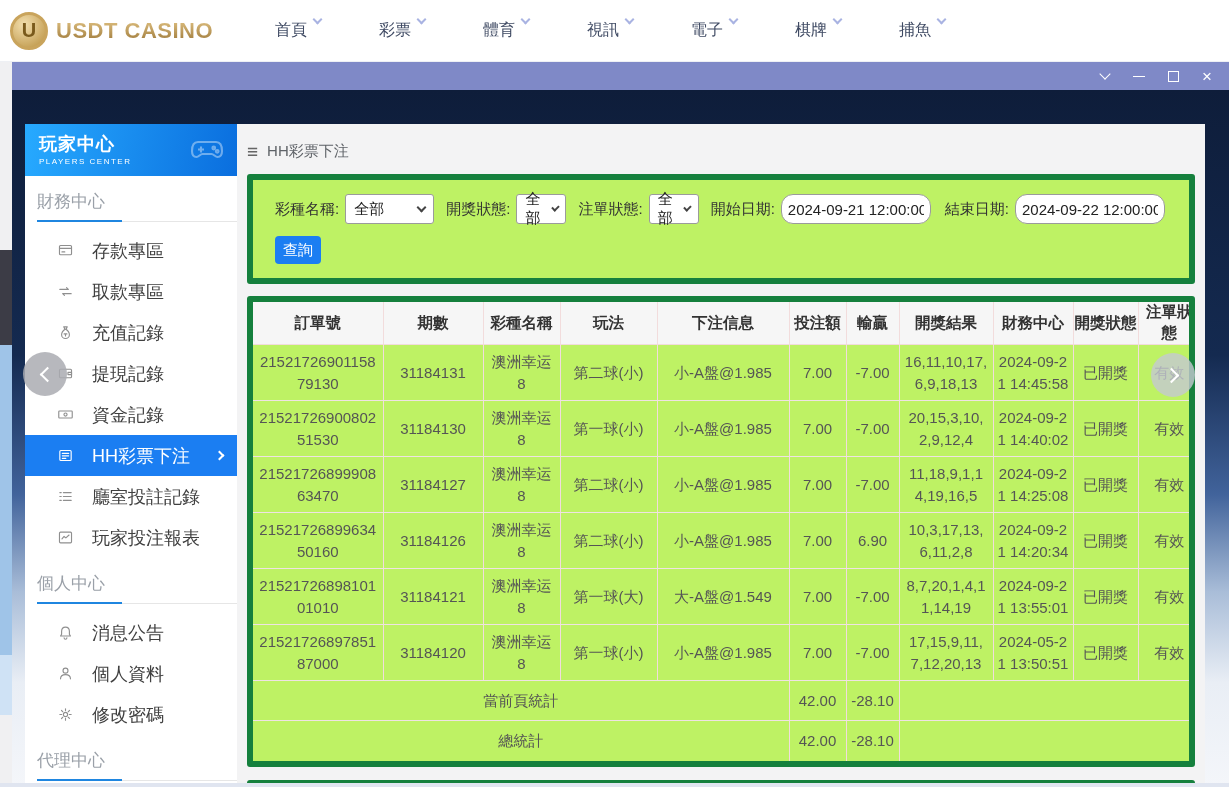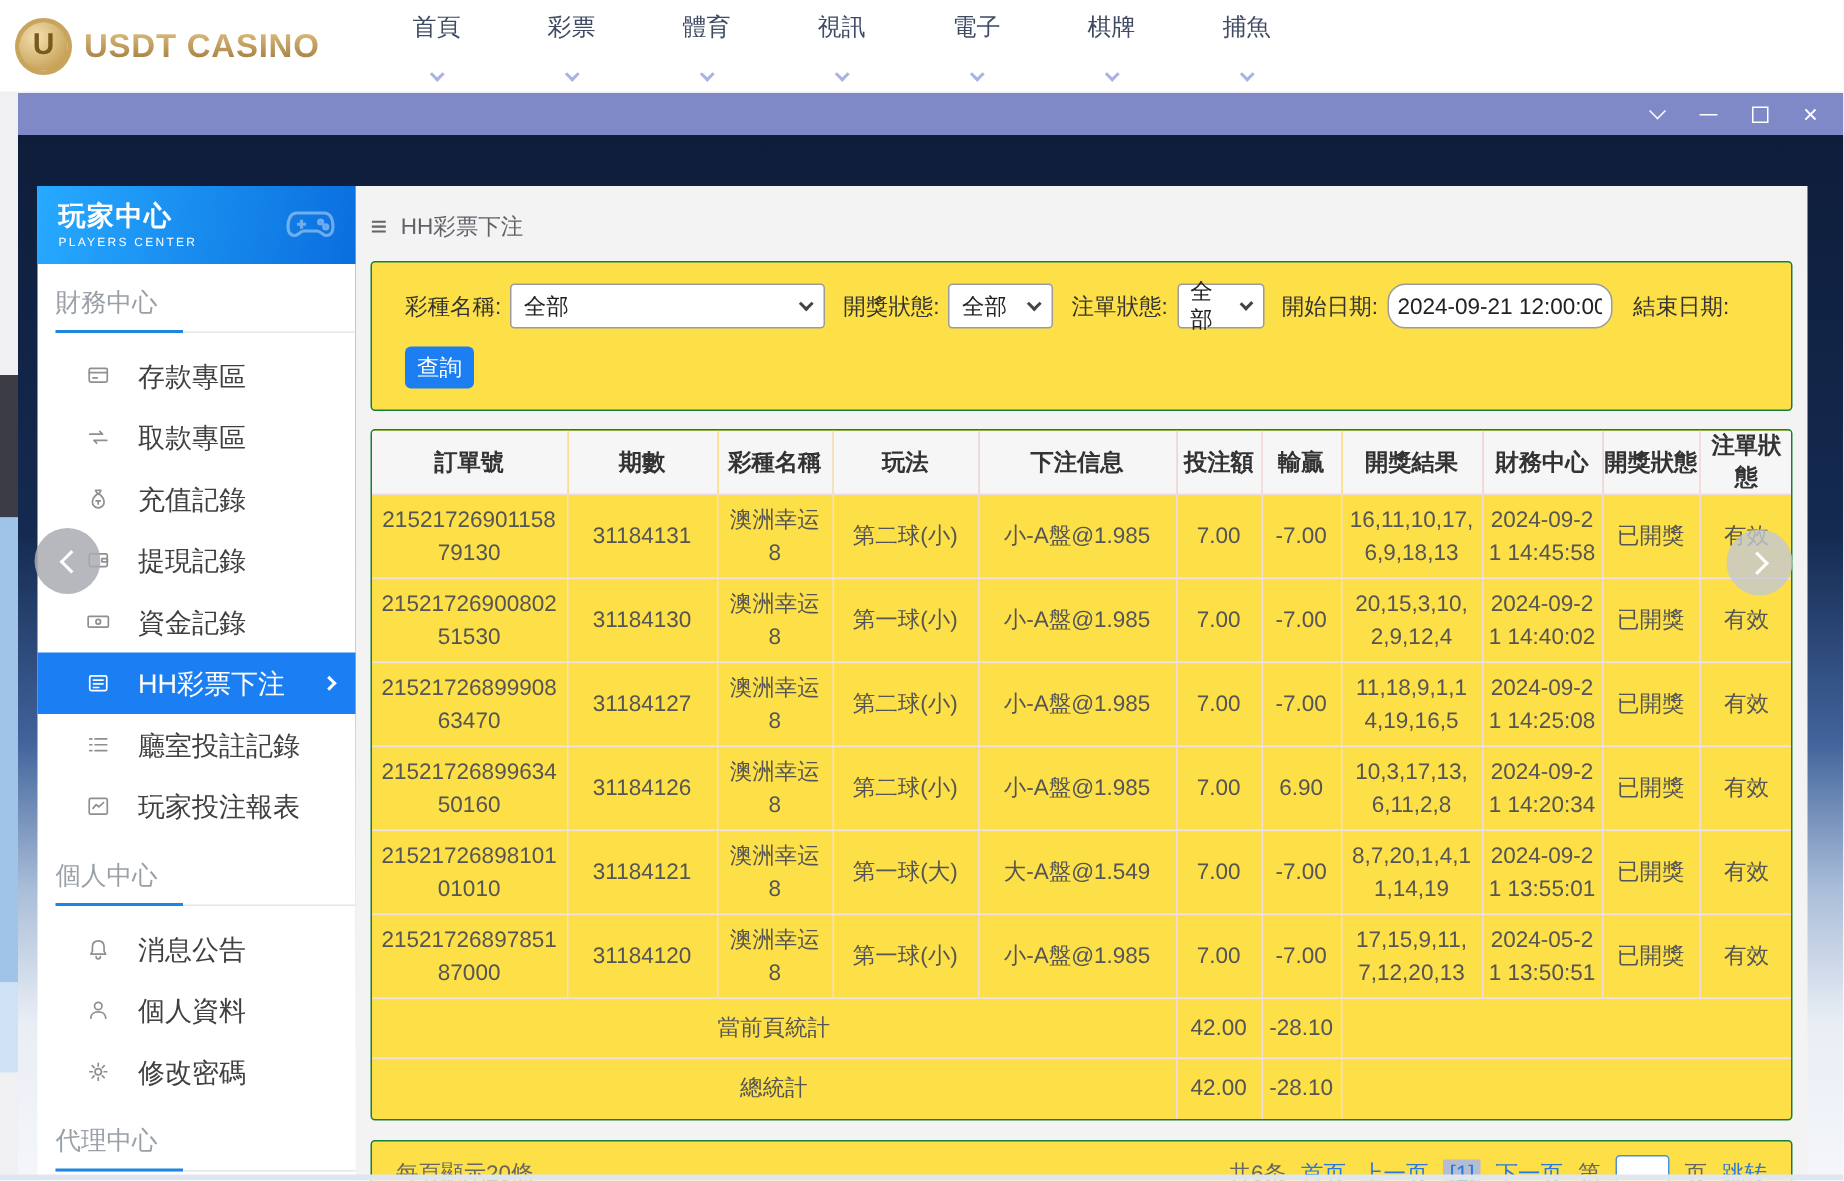--- a/index.html
+++ b/index.html
@@ -12,21 +12,21 @@
             border-bottom:1px solid #eef0f4; display:flex; align-items:center; z-index:5; }
   .brand { display:flex; align-items:center; gap:8px; margin-left:10px; }
   .brand-emblem { width:38px; height:38px; border-radius:50%; border:3px solid #c9a45c;
                   background:radial-gradient(circle at 35% 30%, #f3dfae, #b9903f);
                   display:flex; align-items:center; justify-content:center;
                   color:#7a5a1c; font-weight:bold; font-size:20px; }
   .brand-text { font-size:22px; font-weight:900; letter-spacing:.5px;
                 background:linear-gradient(180deg,#dcbd7e 10%,#a07c3d 90%);
                 -webkit-background-clip:text; background-clip:text; color:transparent; }
   .nav-items { display:flex; margin-left:62px; gap:58px; align-items:center; }
-  .nav-item { display:flex; align-items:center; gap:21px; cursor:pointer;flex-direction:column; }
+  .nav-item { display:flex; align-items:flex-start; gap:7px; cursor:pointer; }
   .nav-label { font-size:16px; color:#3f4a63; }
   .chev { width:7px; height:7px; border-right:2px solid #a9b3e2; border-bottom:2px solid #a9b3e2;
           transform:rotate(45deg); margin-top:-4px; }
 
   
   .page-left { position:absolute; left:0; top:62px; width:12px; height:725px; background:#f0f0f2; }
   .page-left .pl-dark { position:absolute; top:188px; left:0; width:12px; height:95px; background:#3c3c46; }
   .page-left .pl-blue { position:absolute; top:283px; left:0; width:12px; height:310px; background:#9fc4e8; }
   .page-left .pl-lblue{ position:absolute; top:593px; left:0; width:12px; height:60px; background:#cfe2f5; }
 
@@ -73,21 +73,21 @@
   .circle-left { left:23px; top:352px; }
   .circle-left .c-chev { transform:rotate(45deg); margin-left:4px; }
   .circle-right { left:1151px; top:353px; background:rgba(196,200,210,.8); }
   .circle-right .c-chev { transform:rotate(225deg); margin-right:4px; }
 
   
   .main { flex:1; background:#f3f3f4; height:687px; padding:0 10px; overflow:hidden; }
   .crumb { height:46px; margin-top:4px; display:flex; align-items:center; gap:9px; color:#5f6368; font-size:15px; }
   .crumb .burger { font-size:19px; color:#666; line-height:1; }
 
-  .panel { background:#fde047; border:1px solid #15803d; border-radius:3px; }
+  .panel { background:#bef264; border:6px solid #15803d; border-radius:3px; }
 
   .filter-panel { padding:14px 16px 14px 22px; margin-bottom:12px; }
   .filter-row { display:flex; align-items:center; gap:6px; flex-wrap:nowrap; }
   .f-label { font-size:15px; color:#333; white-space:nowrap; }
   .dd { height:30px; border:1px solid #9b9b9b; border-radius:3px; background:#fff; display:flex;
         align-items:center; justify-content:space-between; padding:0 8px; font-size:15px; color:#222; cursor:pointer; }
   .dd .dd-chev { width:7px; height:7px; border-right:2px solid #444; border-bottom:2px solid #444;
                  transform:rotate(45deg); margin:-3px 0 0 10px; }
   .dd-wide { width:210px; margin-right:6px; }
   .dd-mid { width:70px; margin-right:6px; }
@@ -345,20 +345,21 @@
               <span class="dd-chev"></span>
             </div>
             <span class="f-label">注單狀態:</span>
             <div class="dd dd-narrow">
               <span>全部</span>
               <span class="dd-chev"></span>
             </div>
             <span class="f-label">開始日期:</span>
             <input class="date-input" value="2024-09-21 12:00:00" style="">
             <span class="f-label">結束日期:</span>
+            <input class="date-input" value="2024-09-22 12:00:00" style="">
           </div>
           <button class="search-btn">查詢</button>
         </div>
 
         <div class="panel table-panel">
           <table>
             <colgroup>
               <col style="width:130px">
                 <col style="width:100px">
                 <col style="width:77px">

